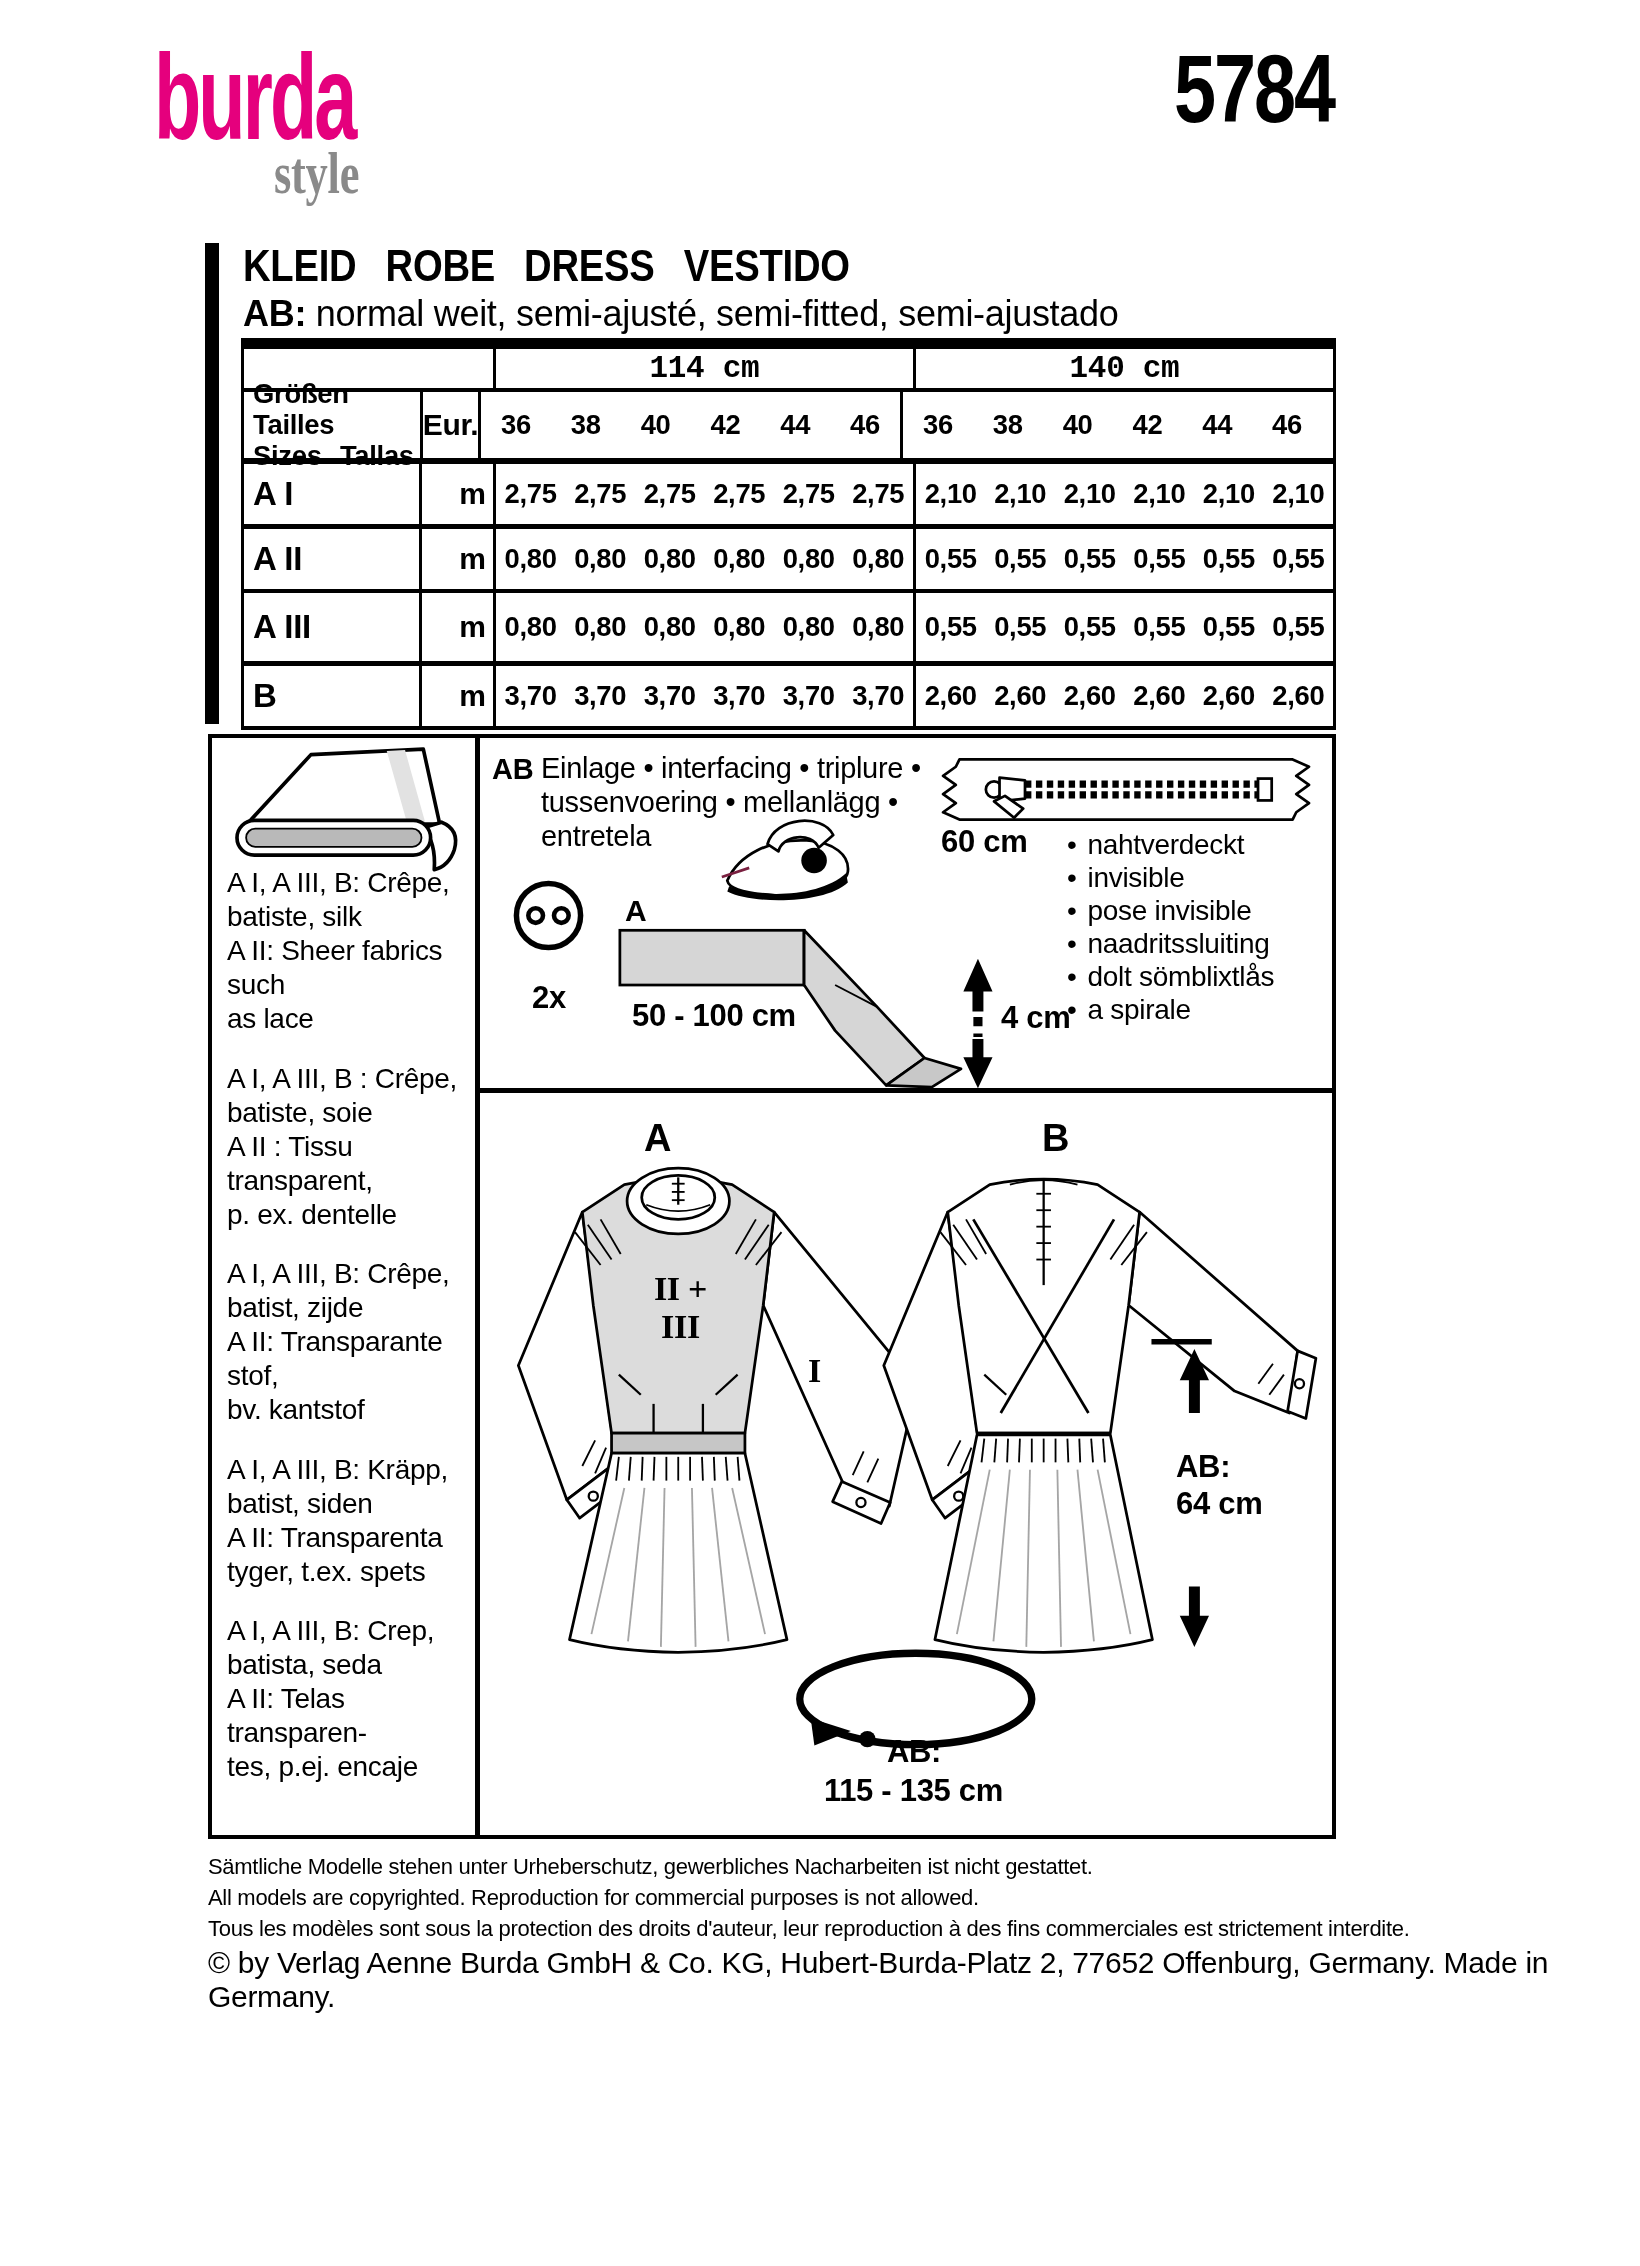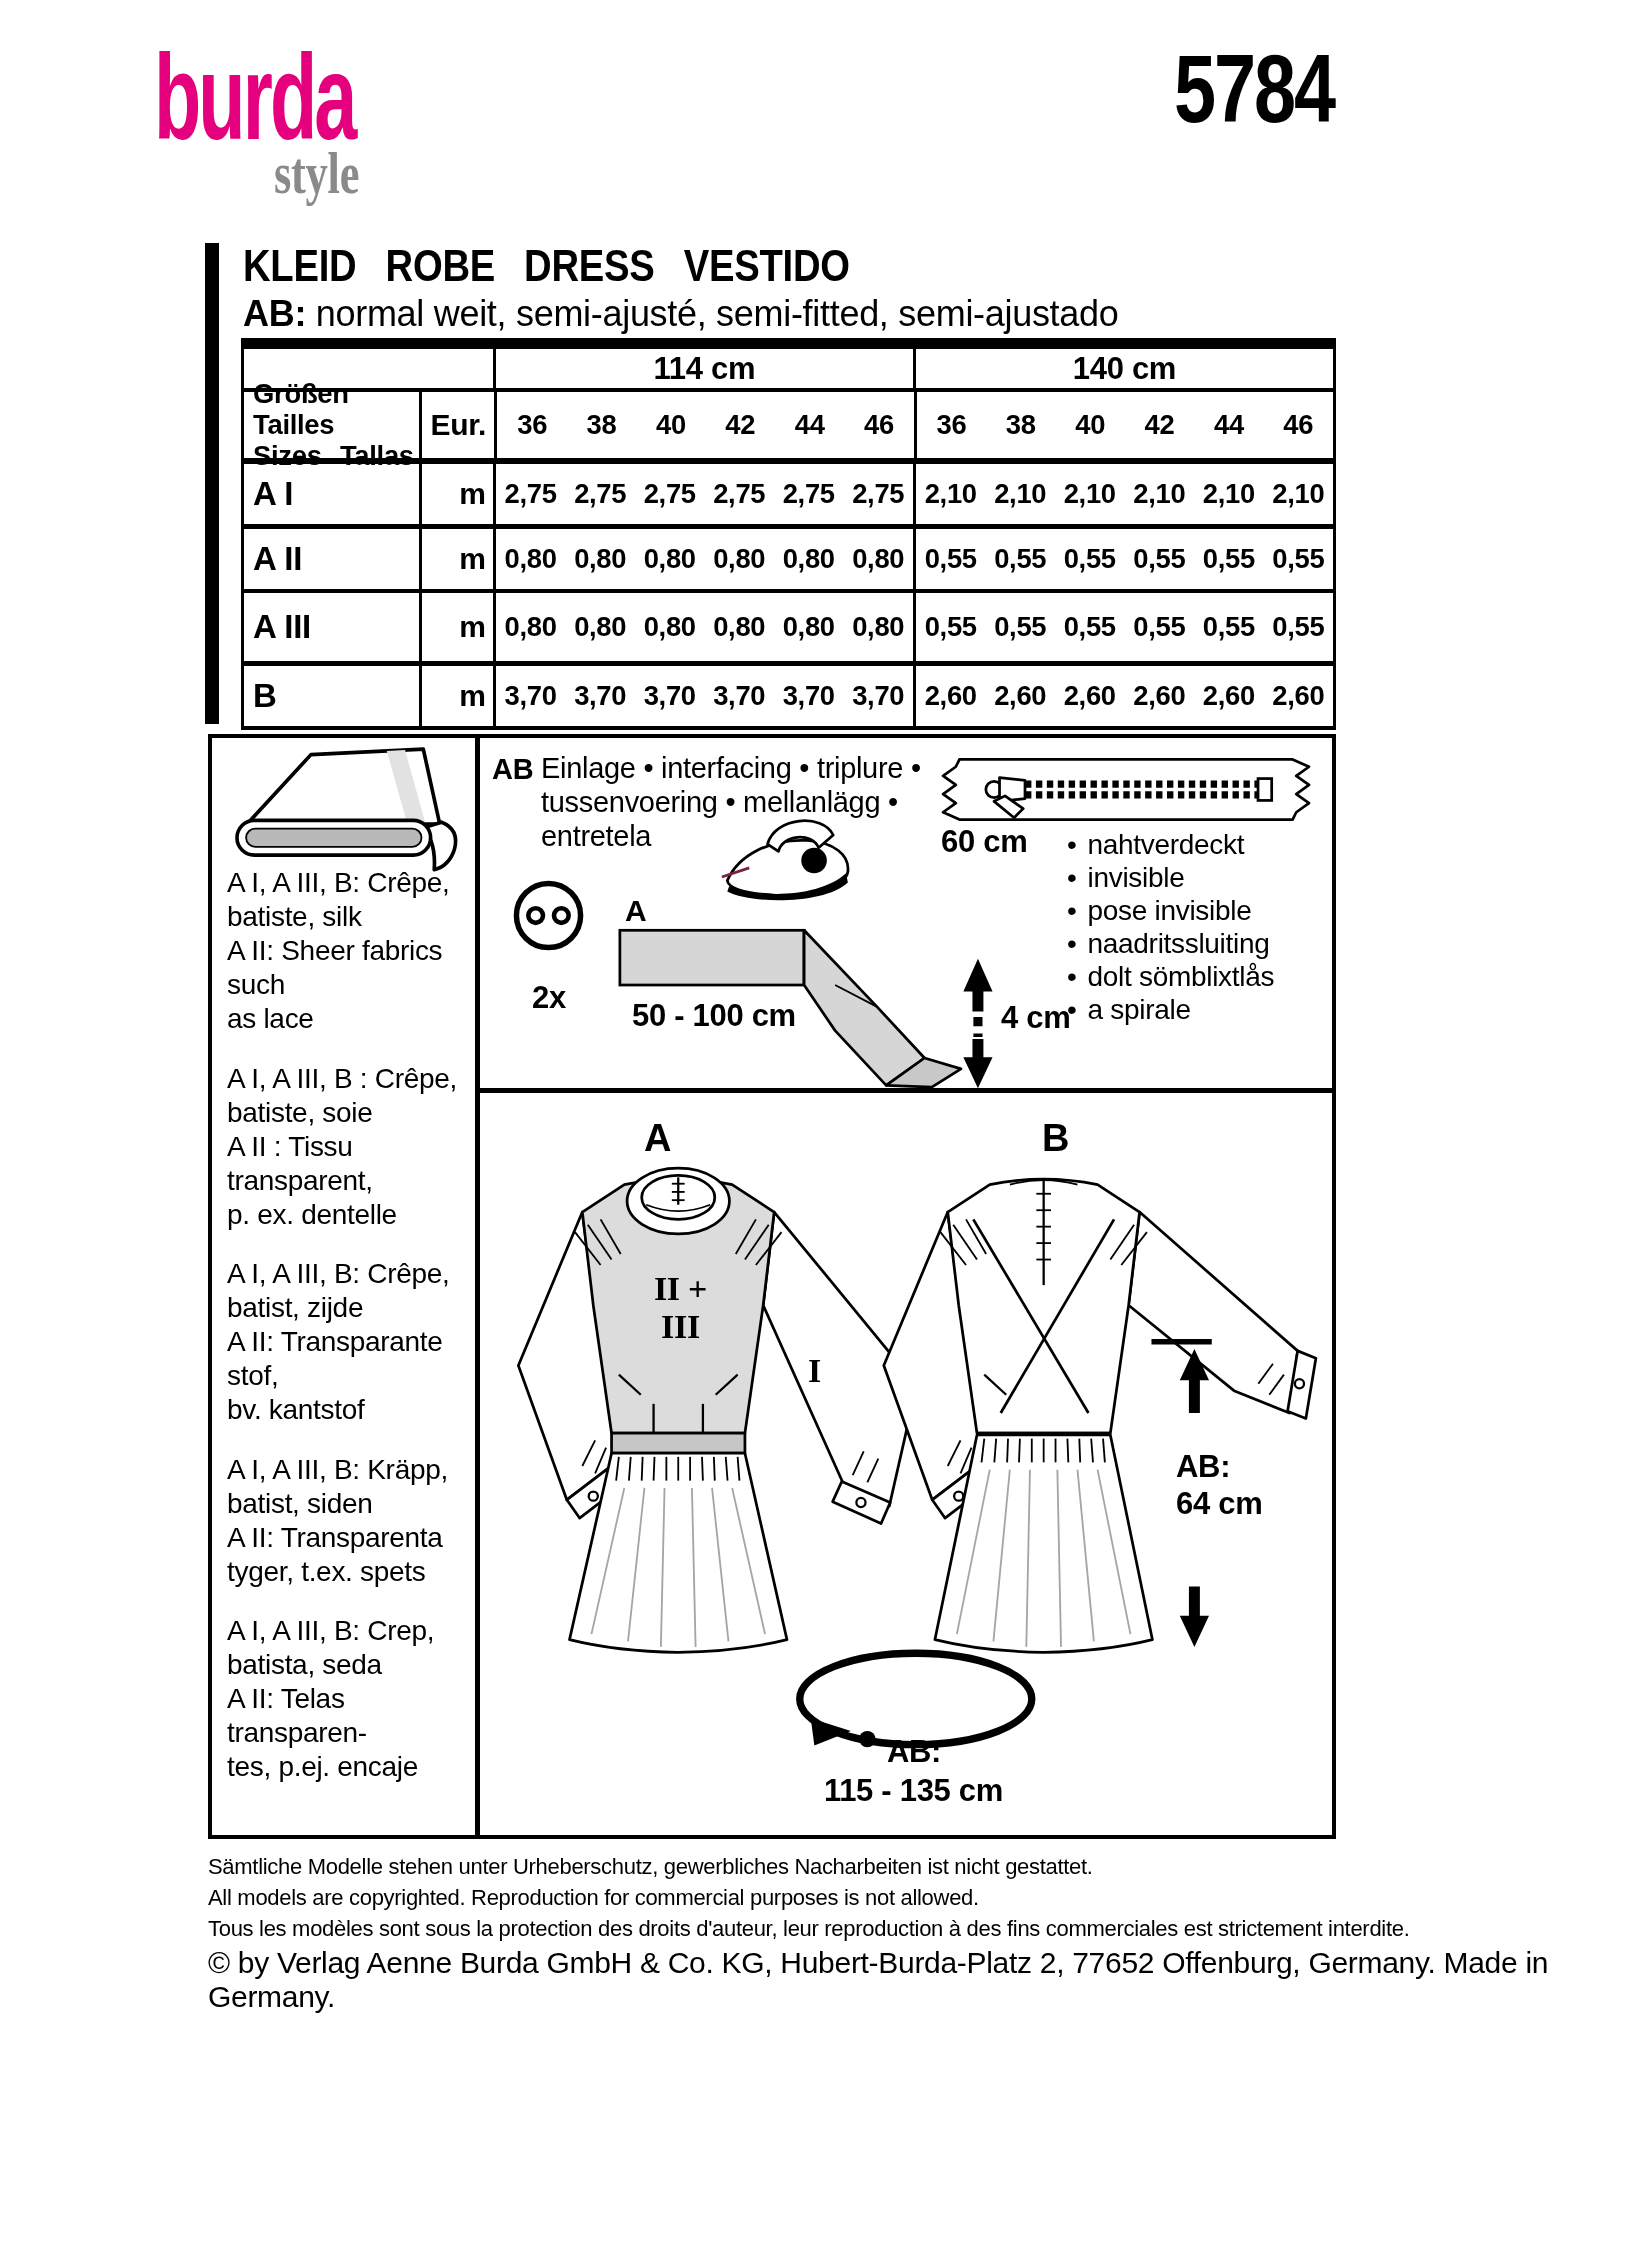--- a/index.html
+++ b/index.html
@@ -20,21 +20,21 @@
   .title-names{left:243px;top:241px;font-size:45px;font-weight:bold;word-spacing:22px;
                transform:scaleX(0.85);transform-origin:left top;line-height:1.1;white-space:nowrap;}
   .fit-line{left:243px;top:294px;font-size:36px;line-height:1.1;white-space:nowrap;}
   
   .tbl{left:241px;top:338px;width:1095px;}
   .tbar{height:11px;background:#000;}
   .hline{background:#000;}
   .trow{display:flex;box-sizing:border-box;border-left:3.7px solid #000;border-right:3.7px solid #000;}
   .trow>div{box-sizing:border-box;}
   .bl{border-left:3.7px solid #000;}
-  .cmh{display:flex;align-items:center;justify-content:center;font-size:31px;font-weight:bold;}
+  .cmh{display:flex;align-items:center;justify-content:center;font-size:31px;font-weight:bold;font-family:Liberation Mono, monospace;}
   .hdr1{display:flex;flex-direction:column;justify-content:center;padding-left:9.1px;
         font-size:27.4px;font-weight:bold;line-height:31px;word-spacing:11px;}
   .eur{display:flex;align-items:center;justify-content:center;font-size:30px;font-weight:bold;}
   .grp6{display:flex;}
   .grp6 span{flex:1;display:flex;align-items:center;justify-content:center;
              font-size:27.4px;font-weight:bold;}
   .rlab{display:flex;align-items:center;padding-left:9.1px;font-size:33px;font-weight:bold;}
   .runit{display:flex;align-items:center;justify-content:flex-end;padding-right:7.3px;
          font-size:30px;font-weight:bold;}
   
@@ -78,21 +78,21 @@
       <div style="width:250px"></div>
       <div class="cmh bl" style="width:422px">114 cm</div>
       <div class="cmh bl" style="width:422px">140 cm</div>
     </div>
     <div class="hline" style="height:3.7px"></div>
     <div class="trow" style="height:66px">
       <div class="hdr1" style="width:176px">
         <div>Größen Tailles</div>
         <div>Sizes Tallas</div>
       </div>
-      <div class="eur bl" style="width:76px">Eur.</div>
+      <div class="eur bl" style="width:58px">Eur.</div>
       <div class="grp6 bl" style="width:422px">
         <span>36</span>
           <span>38</span>
           <span>40</span>
           <span>42</span>
           <span>44</span>
           <span>46</span>
       </div>
       <div class="grp6 bl" style="width:422px">
         <span>36</span>

